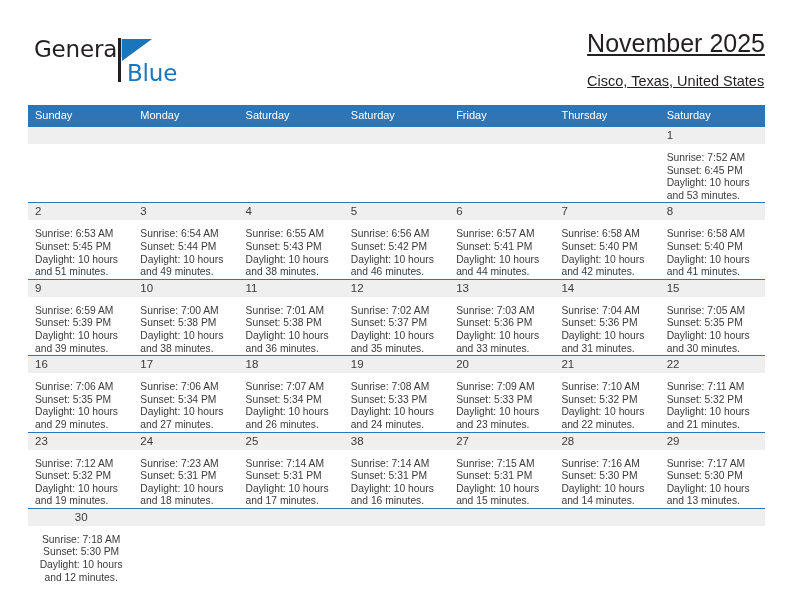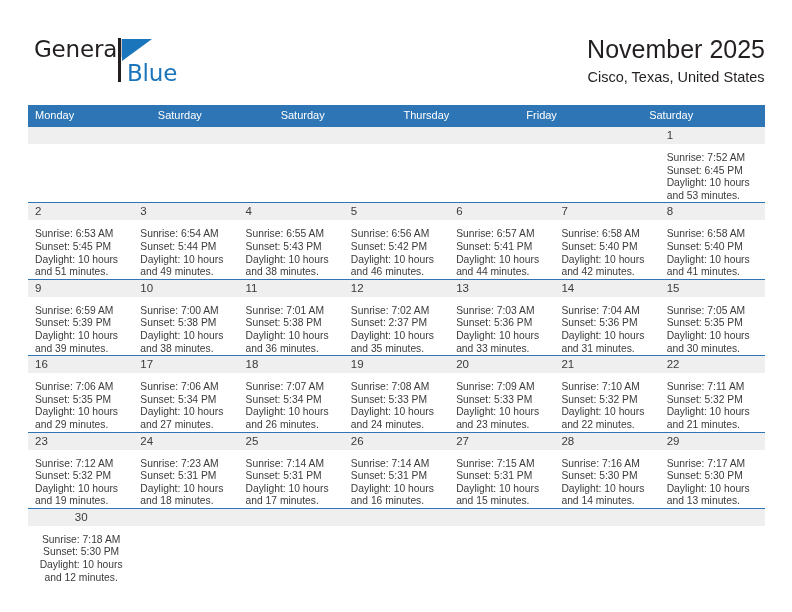--- a/index.html
+++ b/index.html
@@ -71,36 +71,37 @@
     left: 84px;
     top: 2px;
     width: 3px;
     height: 44px;
     background: #231f20;
   }
 
   .title-wrap {
     position: absolute;
     right: 0;
-    top: 6px;
-    text-align: center;
+    top: 0;
+    text-align: left;
+    text-decoration: underline;
   }
   .cal-title {
     font-size: 25px;
     color: #231f20;
     font-weight: 400;
     line-height: 30px;
     white-space: nowrap;
   }
   .cal-subtitle {
     font-size: 14.5px;
     color: #231f20;
     font-weight: 400;
     line-height: 22px;
-    margin-top: 2px;
+    margin-top: 12px;
     white-space: nowrap;
   }
 
   
   .cal {
     position: absolute;
     left: 28px;
     top: 105px;
     width: 737px;
   }
@@ -184,25 +185,26 @@
     <div class="title-wrap">
       <div class="cal-title">November 2025</div>
       <div class="cal-subtitle">Cisco, Texas, United States</div>
     </div>
 
   </div>
 
   <div class="cal">
 
     <div class="weekdays">
+      <div class="weekday">Sunday</div>
       <div class="weekday">Monday</div>
       <div class="weekday">Saturday</div>
       <div class="weekday">Saturday</div>
+      <div class="weekday">Friday</div>
       <div class="weekday">Thursday</div>
-      <div class="weekday">Friday</div>
       <div class="weekday">Saturday</div>
     </div>
 
     <div class="week">
       <div class="daynum-strip"></div>
       <div class="week-inner">
         <div class="day">
           <div class="day-num"></div>
           <div class="day-info">
             <span></span>
@@ -364,21 +366,21 @@
             <span>Sunrise: 7:01 AM</span>
             <span>Sunset: 5:38 PM</span>
             <span>Daylight: 10 hours</span>
             <span>and 36 minutes.</span>
           </div>
         </div>
         <div class="day">
           <div class="day-num">12</div>
           <div class="day-info">
             <span>Sunrise: 7:02 AM</span>
-            <span>Sunset: 2:37 PM</span>
+            <span>Sunset: 5:37 PM</span>
             <span>Daylight: 10 hours</span>
             <span>and 35 minutes.</span>
           </div>
         </div>
         <div class="day">
           <div class="day-num">13</div>
           <div class="day-info">
             <span>Sunrise: 7:03 AM</span>
             <span>Sunset: 5:36 PM</span>
             <span>Daylight: 10 hours</span>
@@ -499,21 +501,21 @@
         <div class="day">
           <div class="day-num">25</div>
           <div class="day-info">
             <span>Sunrise: 7:14 AM</span>
             <span>Sunset: 5:31 PM</span>
             <span>Daylight: 10 hours</span>
             <span>and 17 minutes.</span>
           </div>
         </div>
         <div class="day">
-          <div class="day-num">26</div>
+          <div class="day-num">38</div>
           <div class="day-info">
             <span>Sunrise: 7:14 AM</span>
             <span>Sunset: 5:31 PM</span>
             <span>Daylight: 10 hours</span>
             <span>and 16 minutes.</span>
           </div>
         </div>
         <div class="day">
           <div class="day-num">27</div>
           <div class="day-info">

